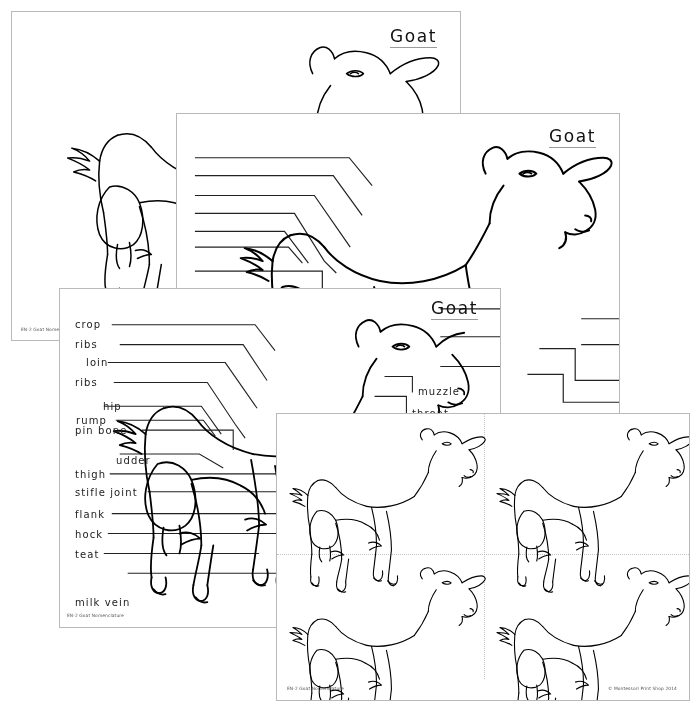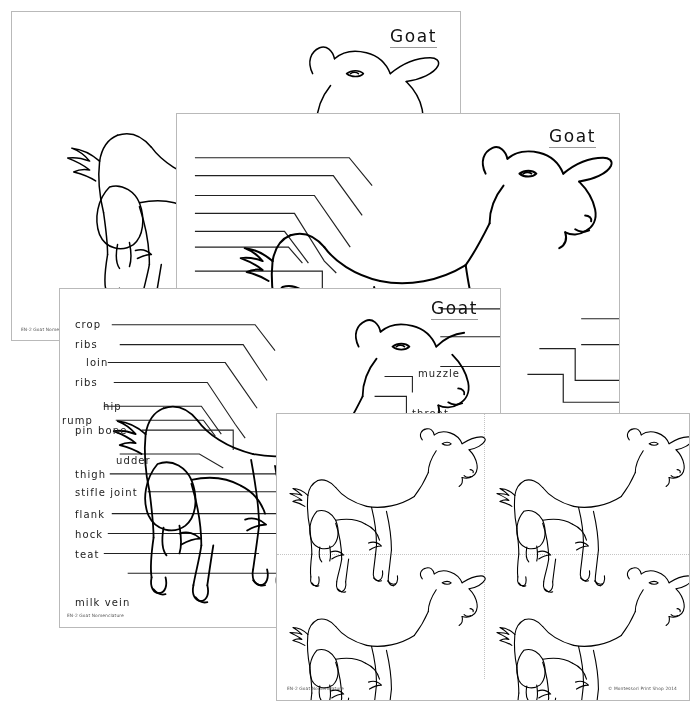--- a/index.html
+++ b/index.html
@@ -303,31 +303,31 @@
         </g>
       </svg>
 
       <div class="title" style="left:371px; top:11px;">Goat</div>
 
       <div class="lbl" style="left:15px; top:31px;">crop</div>
       <div class="lbl" style="left:15px; top:51px;">ribs</div>
       <div class="lbl" style="left:15px; top:69px;margin-left:11px;">loin</div>
       <div class="lbl" style="left:15px; top:89px;">ribs</div>
       <div class="lbl" style="left:15px; top:113px;margin-left:28px;">hip</div>
-      <div class="lbl" style="left:2px; top:127px;">rump</div>
+      <div class="lbl" style="left:16px; top:127px;">rump</div>
       <div class="lbl" style="left:15px; top:137px;">pin bone</div>
       <div class="lbl" style="left:15px; top:167px;padding-left:41px;">udder</div>
       <div class="lbl" style="left:15px; top:181px;">thigh</div>
       <div class="lbl" style="left:15px; top:199px;">stifle joint</div>
       <div class="lbl" style="left:15px; top:221px;">flank</div>
       <div class="lbl" style="left:15px; top:241px;">hock</div>
       <div class="lbl" style="left:15px; top:261px;">teat</div>
       <div class="lbl" style="left:15px; top:281px;margin-top:28px;">milk vein</div>
 
-      <div class="lbl right" style="left:358px; top:80px;">muzzle</div>
+      <div class="lbl right" style="left:358px; top:98px;">muzzle</div>
       <div class="lbl right" style="left:352px; top:120px;">throat</div>
 
       <div class="footer-left" style="left:7px; top:324px;">EN-2 Goat Nomenclature</div>
     </div>
   </div>
 
   <div class="card" id="c4" style="left:276px; top:413px; width:414px; height:288px;">
     <div class="card-inner">
 
       <div class="cut-h" style="left:0px; top:140px; width:414px;"></div>

